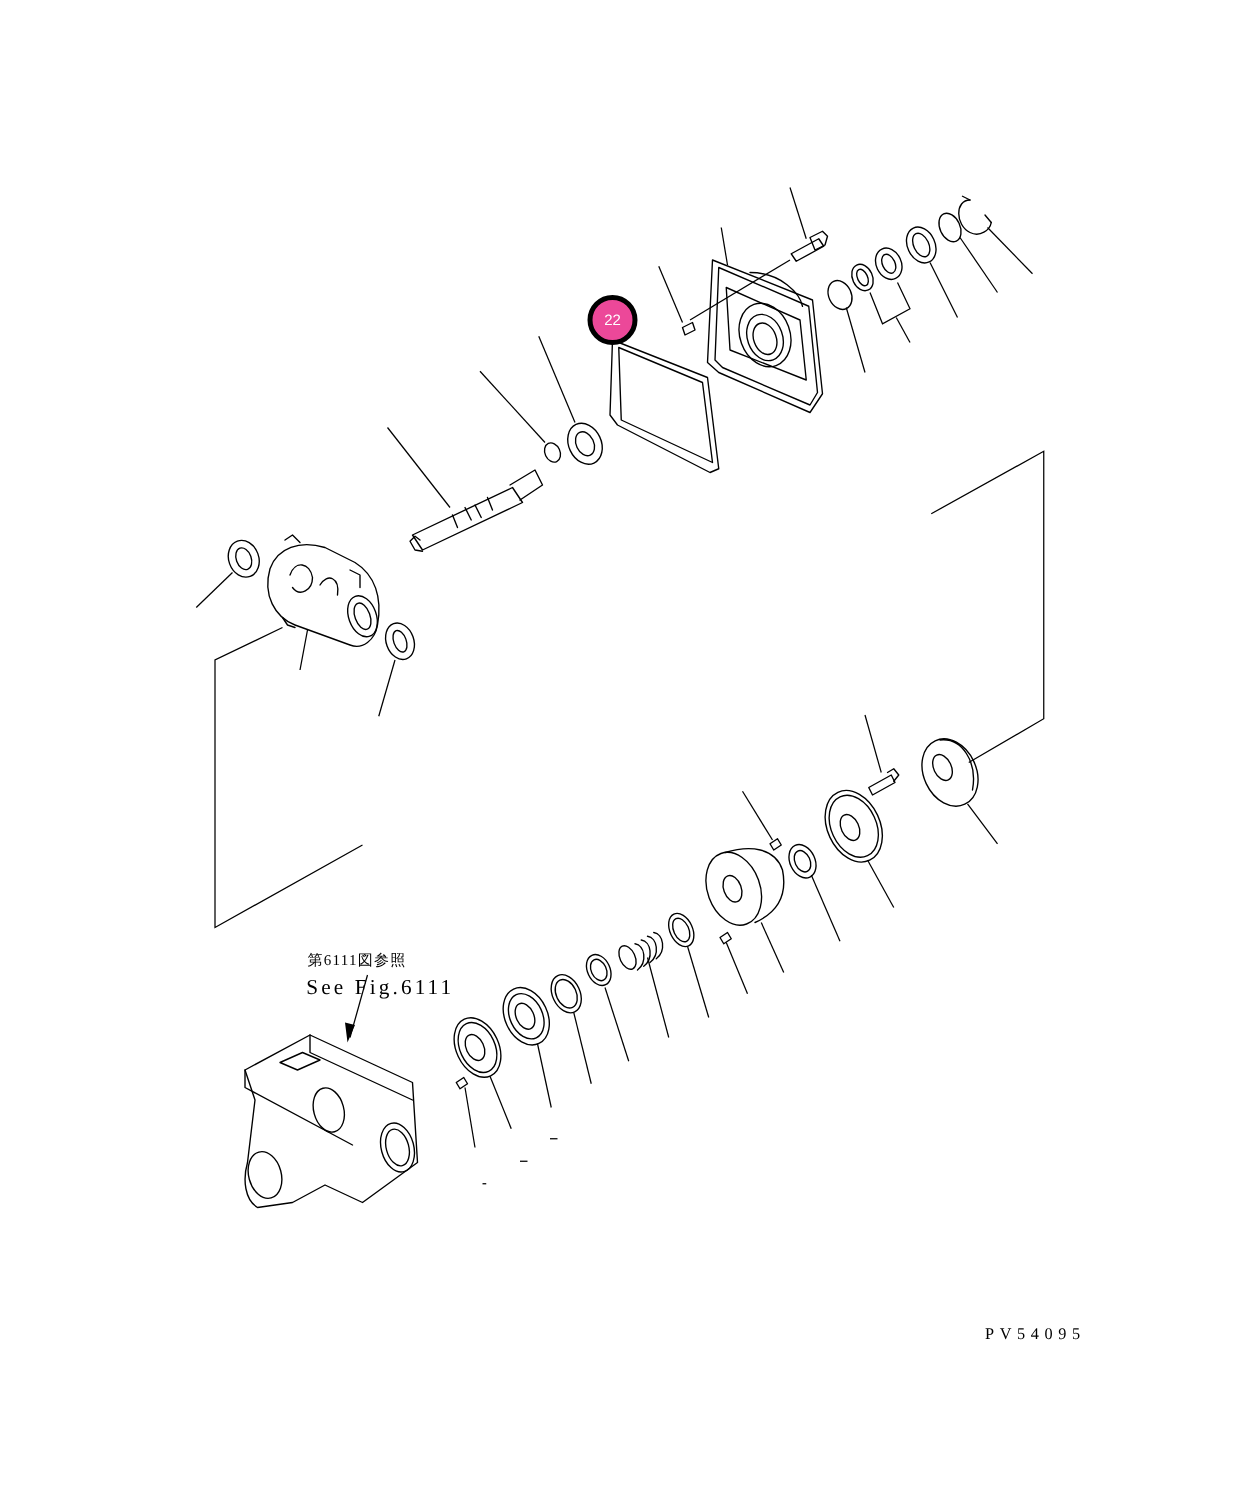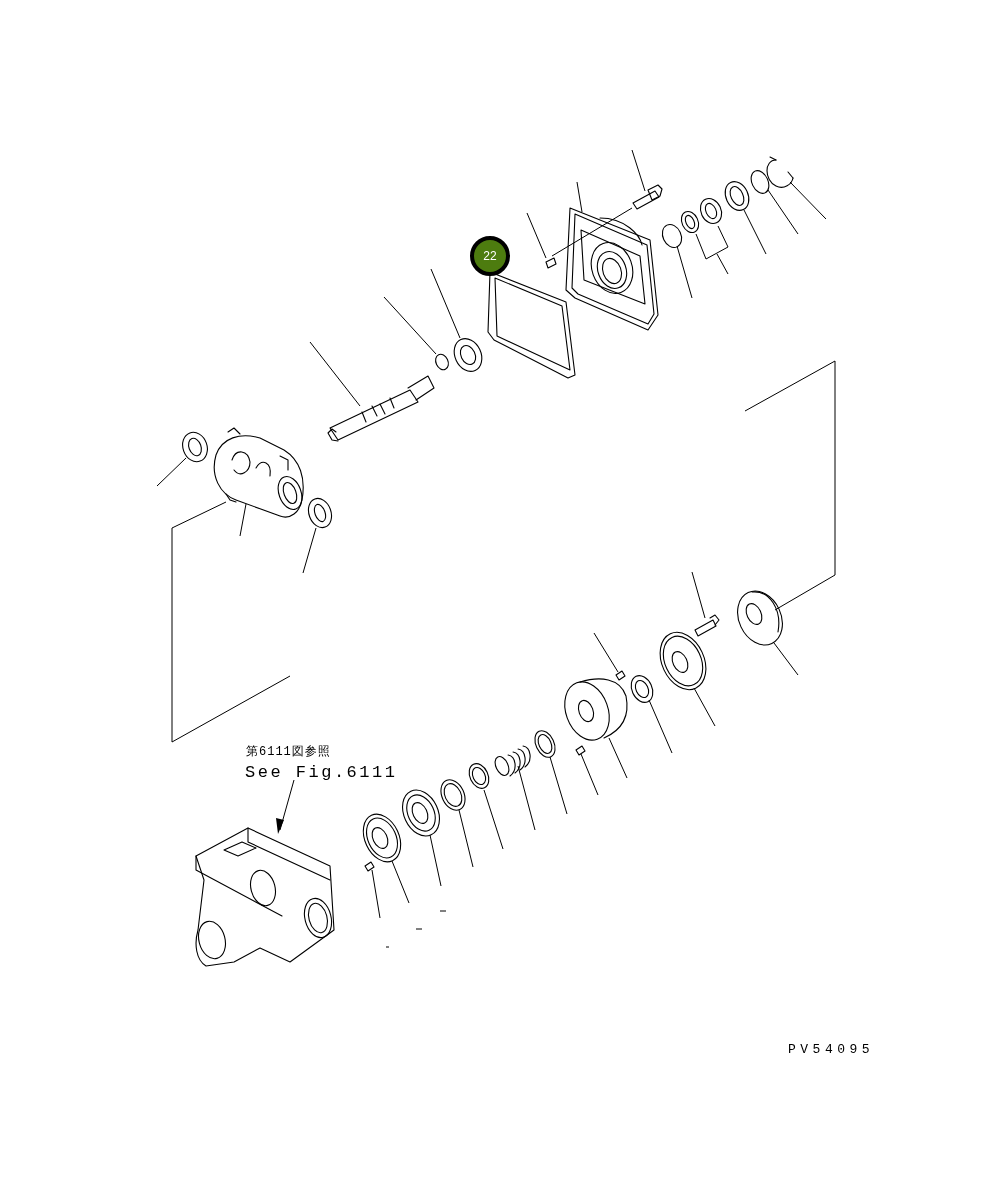--- a/index.html
+++ b/index.html
@@ -1,20 +1,20 @@
 <!DOCTYPE html>
 <html><head>
 <meta charset="utf-8">
 <style>
   html, body { margin: 0; padding: 0; background: #ffffff; }
   #canvas { position: relative; width: 1001px; height: 1202px; background: #ffffff; overflow: hidden; }
   svg.drawing { position: absolute; left: 0; top: 0; }
   .ln { stroke: #000; stroke-width: 1.1; fill: none; stroke-linecap: round; stroke-linejoin: round; }
   .lead { stroke: #000; stroke-width: 1; fill: none; }
-  .txt { position: absolute; font-family: Liberation Mono, monospace; color: #000; white-space: pre; }
+  .txt { position: absolute; font-family: Liberation Serif, serif; color: #000; white-space: pre; margin-top: 17px; }
   .ref-jp { left: 246px; top: 743px; font-size: 12px; letter-spacing: 1px; }
   .ref-en { left: 245px; top: 763px; font-size: 17px; letter-spacing: 2.5px; }
   .figno { left: 788px; top: 1042px; font-size: 13px; letter-spacing: 4.5px; }
   .callout {
     position: absolute; left: 470px; top: 236px; width: 40px; height: 40px;
     border-radius: 50%; box-sizing: border-box; border: 4px solid #000;
     display: flex; align-items: center; justify-content: center;
     font-family: "Liberation Sans", sans-serif; font-size: 12px; color: #fff; cursor: pointer;
   }
 </style>
@@ -216,16 +216,16 @@
       <line class="lead" x1="294" y1="780" x2="280" y2="830"></line>
       <path d="M276 818 L 284 820 L 278 834 Z" fill="#000"></path>
     </g>
   </svg>
 
   <div class="txt ref-jp">第6111図参照</div>
   <div class="txt ref-en">See Fig.6111</div>
 
   <div class="txt figno">PV54095</div>
 
-  <div class="callout" id="callout22" style="background: #4d7c0f;">
+  <div class="callout" id="callout22" style="background: #ec4899;">
     <span>22</span>
   </div>
 </div>
 
 </body></html>

